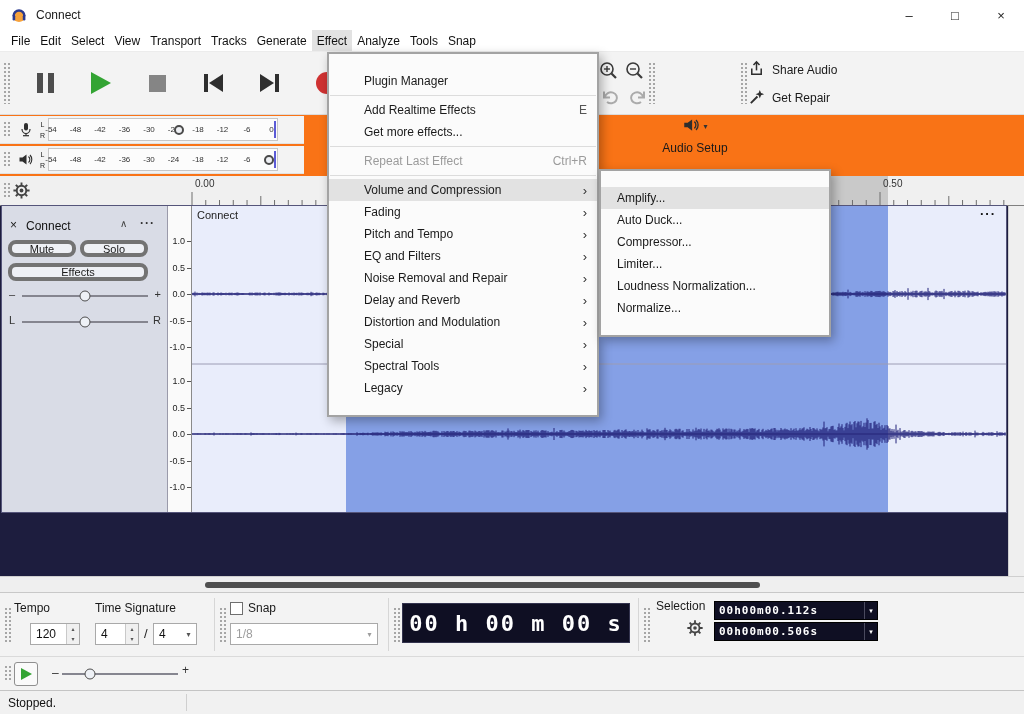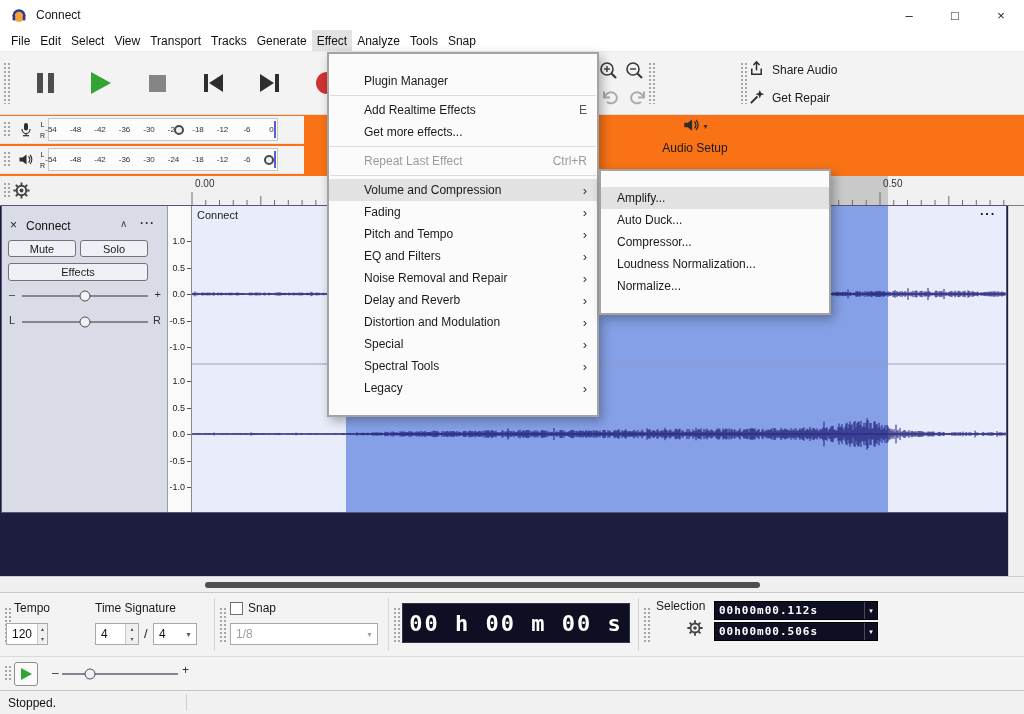--- a/index.html
+++ b/index.html
@@ -55,21 +55,21 @@
 
 
 .project{position:absolute;top:206px;left:0;right:0;height:370px;background:#1d1d3e}
 .track{position:absolute;left:2px;top:0;width:1004px;height:306px;outline:1px solid #55557a}
 .tpanel{position:absolute;left:0;top:0;width:166px;height:100%;background:#d9dce6;border-right:1px solid #9a9aaa}
 .t-head{position:absolute;left:0;top:12px;width:100%;height:18px}
 .t-close{position:absolute;left:8px;top:0;font-size:12px;color:#222}
 .t-name{position:absolute;left:24px;top:1px;font-size:12px;color:#111}
 .t-collapse{position:absolute;left:118px;top:0;font-size:10px;color:#444}
 .t-menu{position:absolute;left:138px;top:-2px;font-size:12px;font-weight:bold;letter-spacing:1px;color:#333}
-.btn{position:absolute;height:17px;background:#eef0f5;border:1px solid #737373;border-radius:3px;font-size:11px;display:flex;align-items:center;justify-content:center;color:#1a1a1a}
+.btn{position:absolute;height:17px;background:#eef0f5;border:4px solid #737373;border-radius:8px;font-size:11px;display:flex;align-items:center;justify-content:center;color:#1a1a1a}
 .btn.mute{left:6px;top:34px;width:68px}
 .btn.solo{left:78px;top:34px;width:68px}
 .btn.effects{left:6px;top:57px;width:140px;height:18px}
 .s-row{position:absolute;left:0;width:166px;height:16px}
 .s-min{position:absolute;left:7px;top:0;font-size:11px;color:#333}
 .s-max{position:absolute;right:7px;top:0;font-size:11px;color:#333}
 .s-track{position:absolute;left:20px;right:20px;top:7px;height:2px;background:#85858f}
 .thumb{position:absolute;top:50%;width:11px;height:11px;border:1px solid #4e4e4e;border-radius:50%;background:#eef1f6;transform:translate(-50%,-50%)}
 .vruler{position:absolute;left:166px;top:0;width:24px;height:100%;background:#fafafa;border-right:1px solid #8a8a8a}
 .vr-label{position:absolute;right:6px;transform:translateY(-50%);font-size:9px;color:#222}
@@ -469,21 +469,21 @@
     <div class="vscroll"></div>
   </div>
 
   <div class="hscroll">
     <div class="hthumb"></div>
   </div>
 
   <div class="bottombar">
     <div class="grip" style="left:4px;top:14px;bottom:14px"></div>
     <span class="bb-label" style="left:14px;top:8px">Tempo</span>
-    <div class="spin" style="left:6px;top:30px;width:42px">
+    <div class="spin" style="left:30px;top:30px;width:50px">
       <span class="sval">120</span>
       <span class="sbtns">
           <span>▴</span>
           <span>▾</span>
         </span>
     </div>
     <span class="bb-label" style="left:95px;top:8px">Time Signature</span>
     <div class="spin" style="left:95px;top:30px;width:44px">
       <span class="sval">4</span>
       <span class="sbtns">
@@ -607,17 +607,18 @@
       </div>
       <div class="menu-item">
         <span class="mi-label">Legacy</span>
         <span class="mi-arrow">›</span>
       </div>
     </div>
   <div class="menu" id="volume-submenu">
       <div class="sub-item hl">Amplify...</div>
       <div class="sub-item">Auto Duck...</div>
       <div class="sub-item">Compressor...</div>
+      <div class="sub-item">Limiter...</div>
       <div class="sub-item">Loudness Normalization...</div>
       <div class="sub-item">Normalize...</div>
     </div>
 
 </div>
 
 </body></html>

